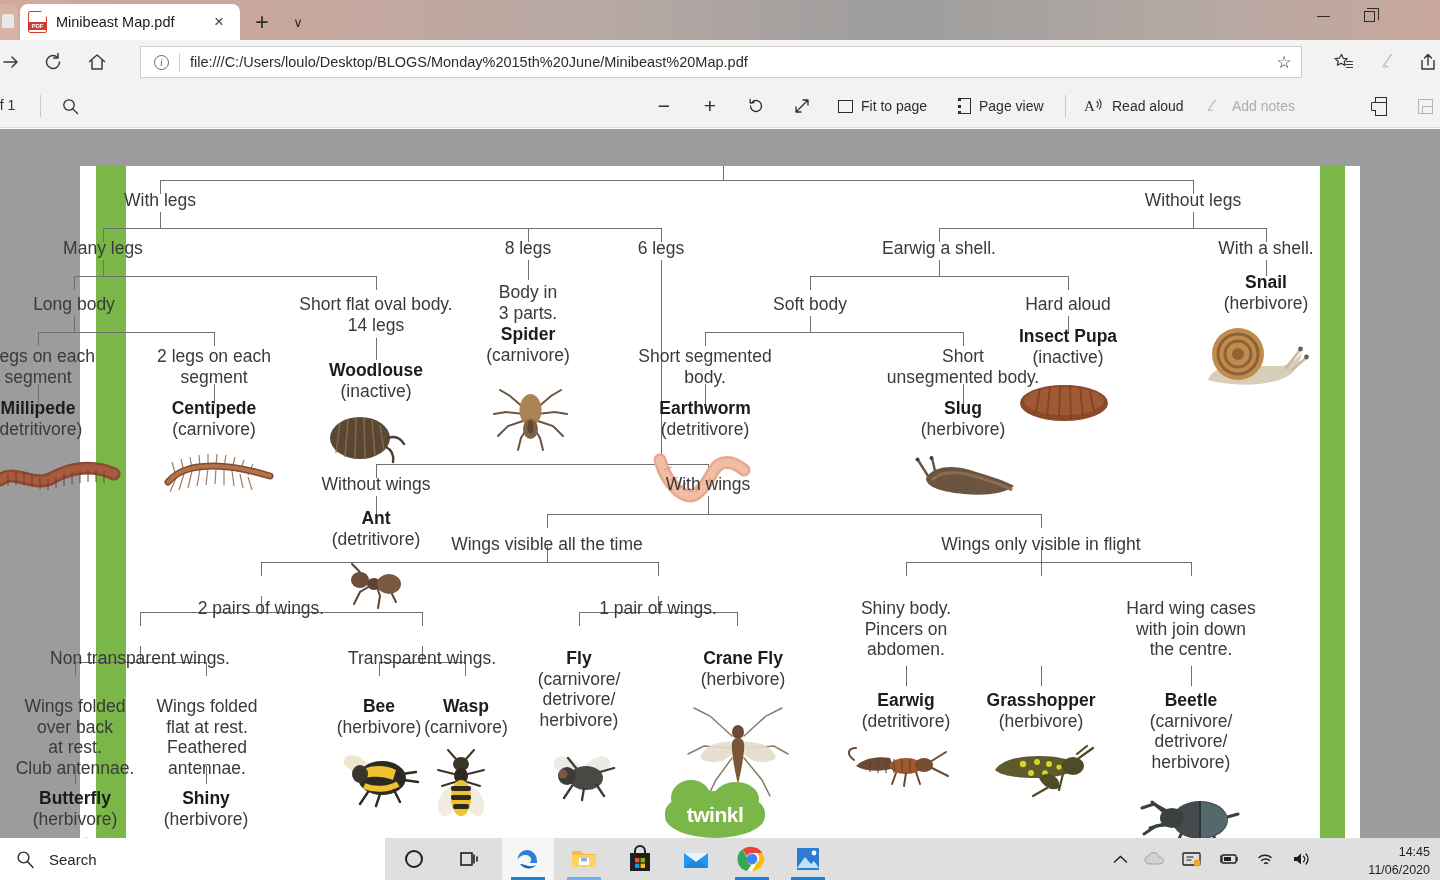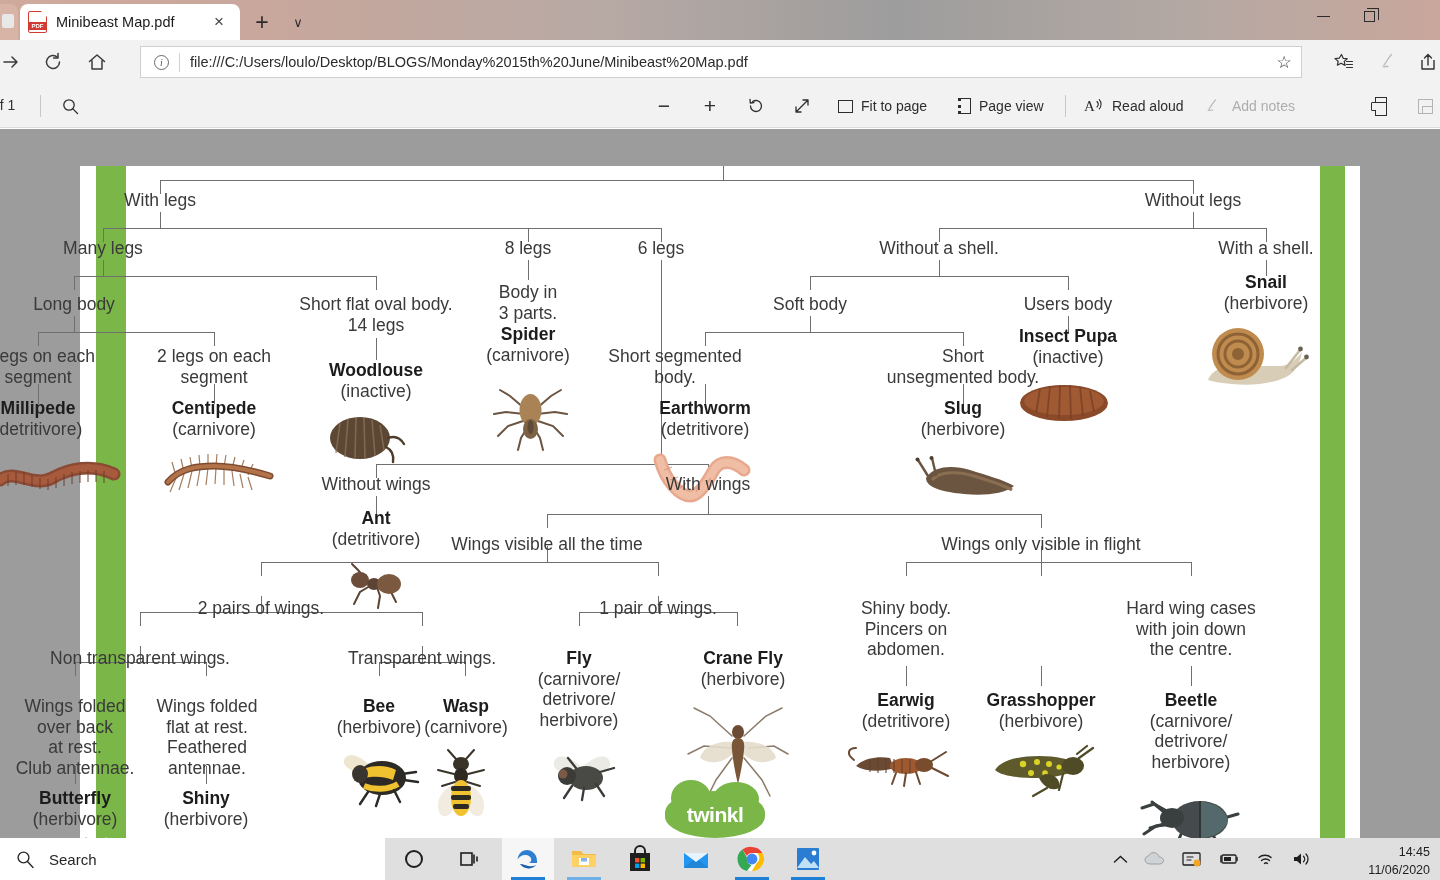--- a/index.html
+++ b/index.html
@@ -351,44 +351,44 @@
       <div class="ln v" style="left:826px;top:500px;height:20px"></div>
       <div class="ln v" style="left:961px;top:500px;height:20px"></div>
       <div class="ln v" style="left:1111px;top:500px;height:20px"></div>
 
       <div class="nd" style="left:30px;top:24px;width:100px">With legs</div>
       <div class="nd" style="left:1063px;top:24px;width:100px">Without legs</div>
 
       <div class="nd" style="left:-27px;top:72px;width:100px">Many legs</div>
       <div class="nd" style="left:408px;top:72px;width:80px">8 legs</div>
       <div class="nd" style="left:541px;top:72px;width:80px">6 legs</div>
-      <div class="nd" style="left:789px;top:72px;width:140px">Without a shell.</div>
+      <div class="nd" style="left:789px;top:72px;width:140px">Earwig a shell.</div>
       <div class="nd" style="left:1126px;top:72px;width:120px">With a shell.</div>
 
       <div class="nd" style="left:-56px;top:128px;width:100px">Long body</div>
       <div class="nd wrap" style="left:196px;top:128px;width:200px">
         <span class="par">Short flat oval body.</span>
         <span class="par">14 legs</span>
       </div>
       <div class="nd wrap" style="left:388px;top:116px;width:120px">
         <span class="par">Body in</span>
         <span class="par">3 parts.</span>
       </div>
       <div class="nd" style="left:680px;top:128px;width:100px">Soft body</div>
-      <div class="nd" style="left:933px;top:128px;width:110px">Users body</div>
+      <div class="nd" style="left:933px;top:128px;width:110px">Hard aloud</div>
 
       <div class="nd wrap" style="left:-122px;top:180px;width:160px">
         <span class="par">4 legs on each</span>
         <span class="par">segment</span>
       </div>
       <div class="nd wrap" style="left:54px;top:180px;width:160px">
         <span class="par">2 legs on each</span>
         <span class="par">segment</span>
       </div>
-      <div class="nd wrap" style="left:505px;top:180px;width:180px">
+      <div class="nd wrap" style="left:535px;top:180px;width:180px">
         <span class="par">Short segmented</span>
         <span class="par">body.</span>
       </div>
       <div class="nd wrap" style="left:783px;top:180px;width:200px">
         <span class="par">Short</span>
         <span class="par">unsegmented body.</span>
       </div>
 
       <div class="nd wrap" style="left:388px;top:158px;width:120px">
         <b>Spider</b>

